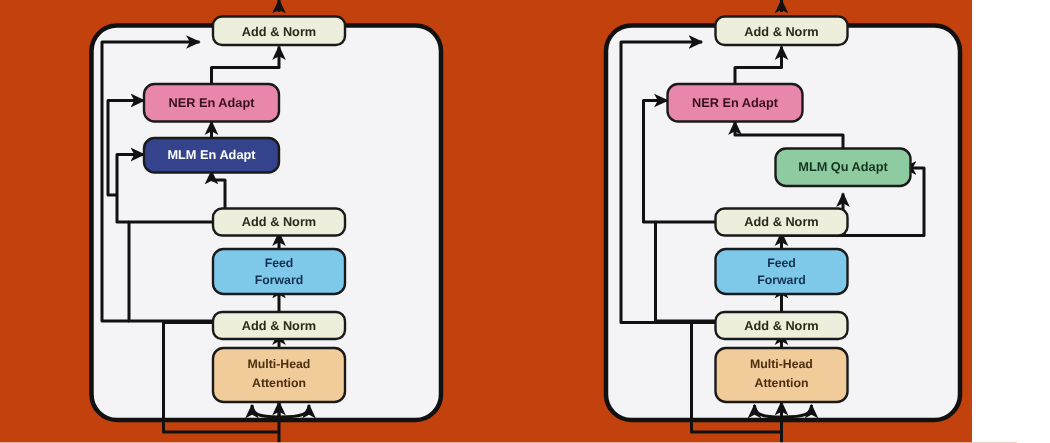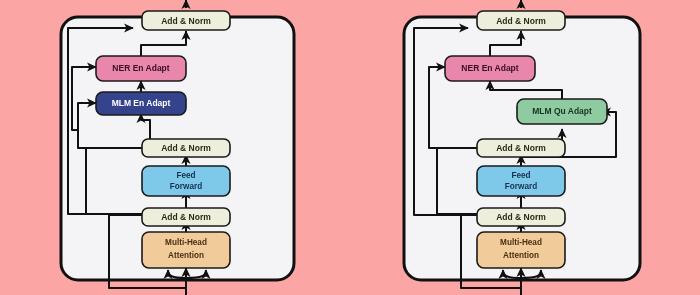--- a/index.html
+++ b/index.html
@@ -2,23 +2,23 @@
 <html><head>
 <meta charset="utf-8">
 <style>
   html, body {
     margin: 0;
     padding: 0;
     background: #ffffff;
   }
   #canvas {
     position: relative;
-    width: 700px;
+    width: 648px;
     height: 295px;
-    background: #fca5a5;
+    background: #c2410c;
     font-family: "Liberation Sans", sans-serif;
     overflow: hidden;
   }
   svg { display: block; }
   .blk-text {
     font-family: "Liberation Sans", sans-serif;
     font-size: 8.5px;
     font-weight: bold;
     text-anchor: middle;
     dominant-baseline: middle;

